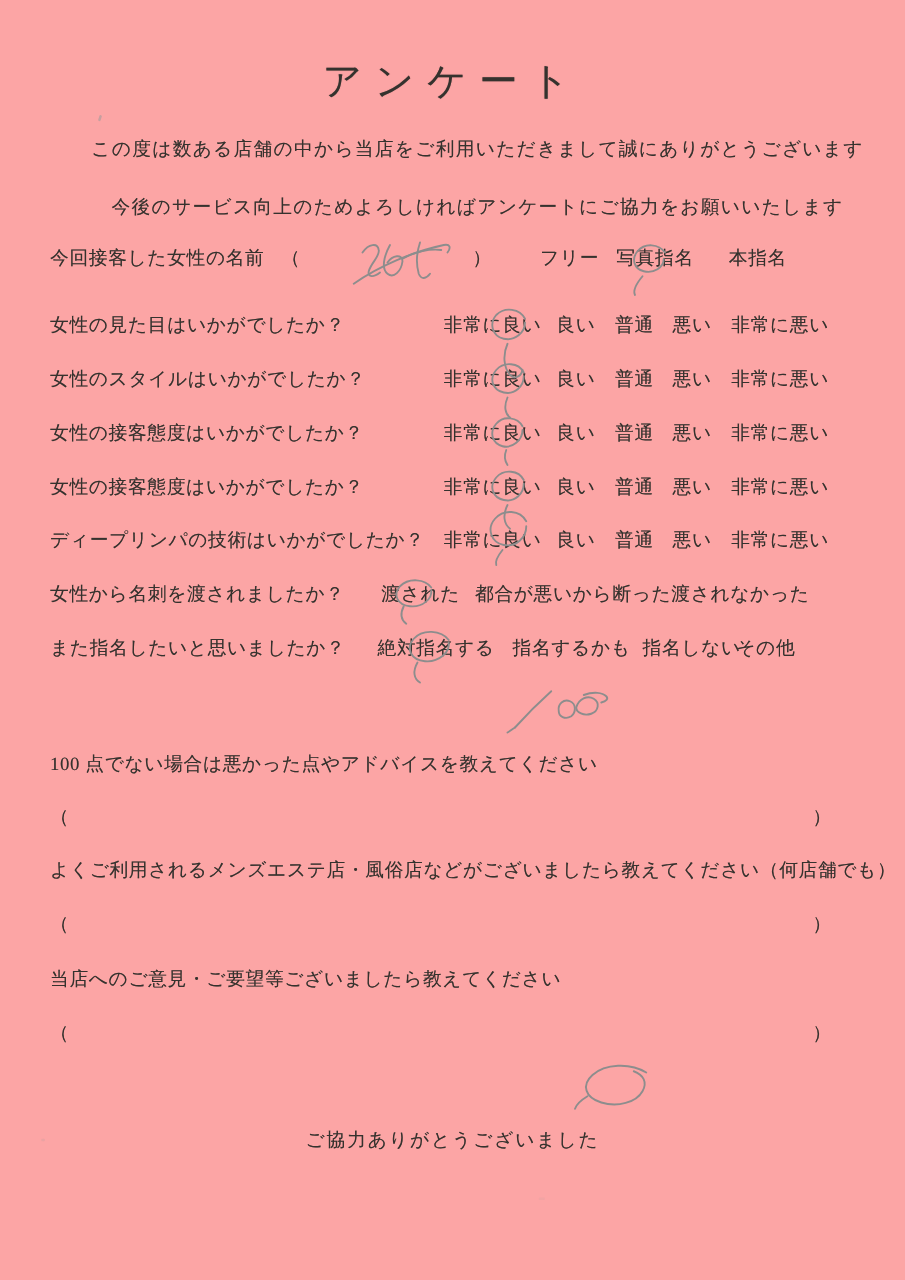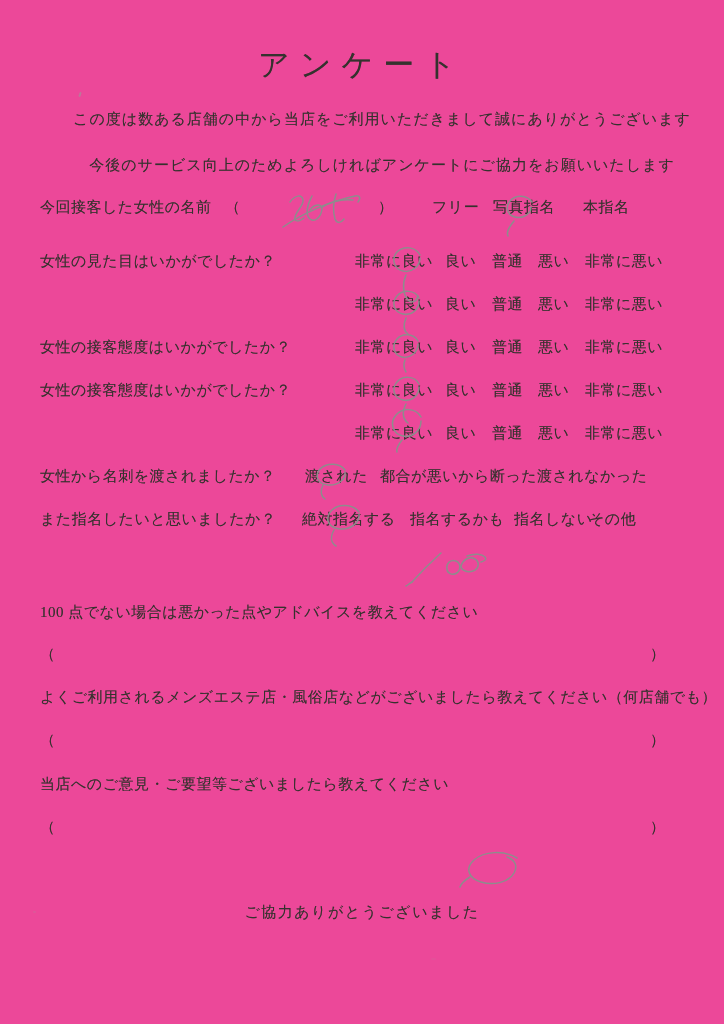--- a/index.html
+++ b/index.html
@@ -1,18 +1,18 @@
 <!DOCTYPE html>
 <html lang="ja"><head>
 <meta charset="utf-8">
 <style>
   html,body{margin:0;padding:0;background:#d8d8d8;}
   .sheet{
     position:relative;width:724px;height:1024px;margin:0 auto;
-    background:#ec4899;overflow:hidden;
+    background:#fca5a5;overflow:hidden;
     font-family:"Liberation Serif","DejaVu Serif",serif;
     color:#35322e;
   }
   .sheet *{box-sizing:border-box;}
   .title{
     position:absolute;top:44px;left:0;width:100%;text-align:center;
     font-size:31px;letter-spacing:10px;white-space:nowrap;
     text-shadow:0 0 .6px rgba(53,50,46,.55);
   }
   .intro{
@@ -60,20 +60,21 @@
 
   <div class="row" style="top:251px">
     <span class="lbl">女性の見た目はいかがでしたか？</span>
     <span class="opt" style="left:315px">非常に良い</span>
     <span class="opt" style="left:405px">良い</span>
     <span class="opt" style="left:452px">普通</span>
     <span class="opt" style="left:498px">悪い</span>
     <span class="opt" style="left:545px">非常に悪い</span>
   </div>
   <div class="row" style="top:294px">
+    <span class="lbl">女性のスタイルはいかがでしたか？</span>
     <span class="opt" style="left:315px">非常に良い</span>
     <span class="opt" style="left:405px">良い</span>
     <span class="opt" style="left:452px">普通</span>
     <span class="opt" style="left:498px">悪い</span>
     <span class="opt" style="left:545px">非常に悪い</span>
   </div>
   <div class="row" style="top:337px">
     <span class="lbl">女性の接客態度はいかがでしたか？</span>
     <span class="opt" style="left:315px">非常に良い</span>
     <span class="opt" style="left:405px">良い</span>
@@ -83,20 +84,21 @@
   </div>
   <div class="row" style="top:380px">
     <span class="lbl">女性の接客態度はいかがでしたか？</span>
     <span class="opt" style="left:315px">非常に良い</span>
     <span class="opt" style="left:405px">良い</span>
     <span class="opt" style="left:452px">普通</span>
     <span class="opt" style="left:498px">悪い</span>
     <span class="opt" style="left:545px">非常に悪い</span>
   </div>
   <div class="row" style="top:423px">
+    <span class="lbl">ディープリンパの技術はいかがでしたか？</span>
     <span class="opt" style="left:315px">非常に良い</span>
     <span class="opt" style="left:405px">良い</span>
     <span class="opt" style="left:452px">普通</span>
     <span class="opt" style="left:498px">悪い</span>
     <span class="opt" style="left:545px">非常に悪い</span>
   </div>
 
   <div class="row" style="top:466px">
     <span class="lbl">女性から名刺を渡されましたか？</span>
     <span class="opt" style="left:265px">渡された</span>

